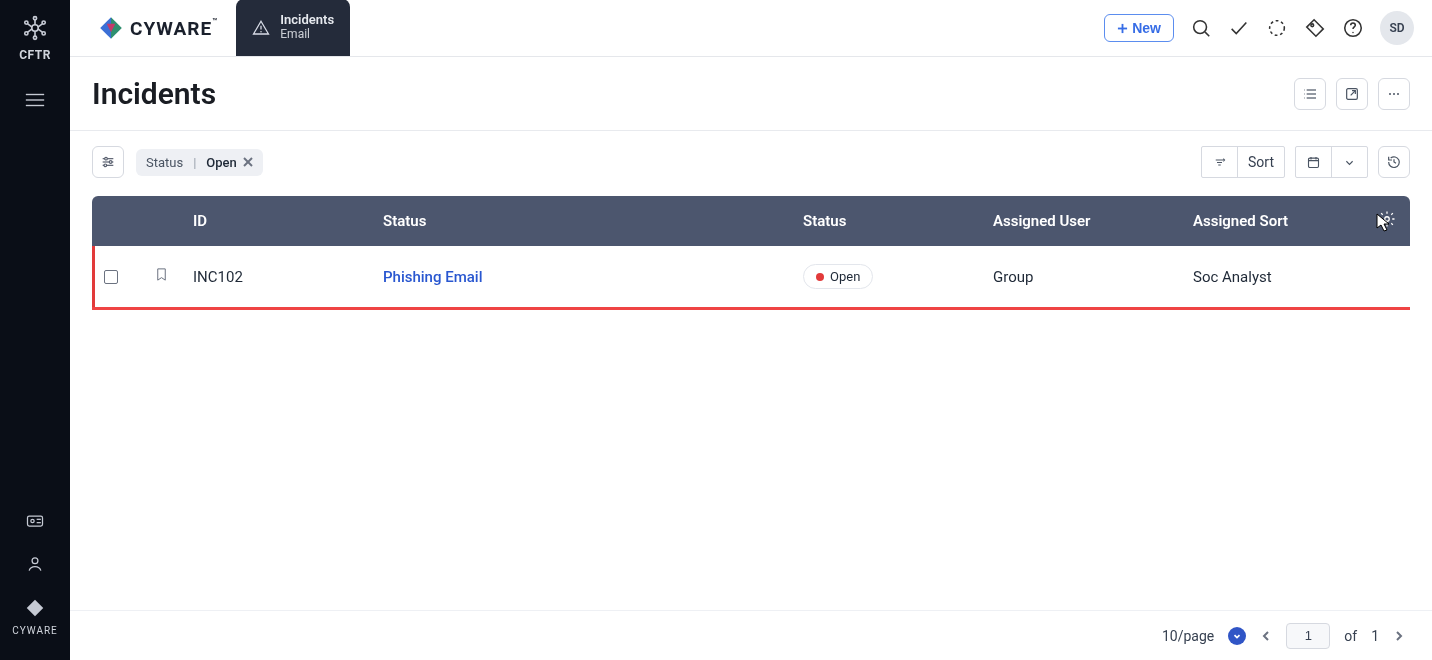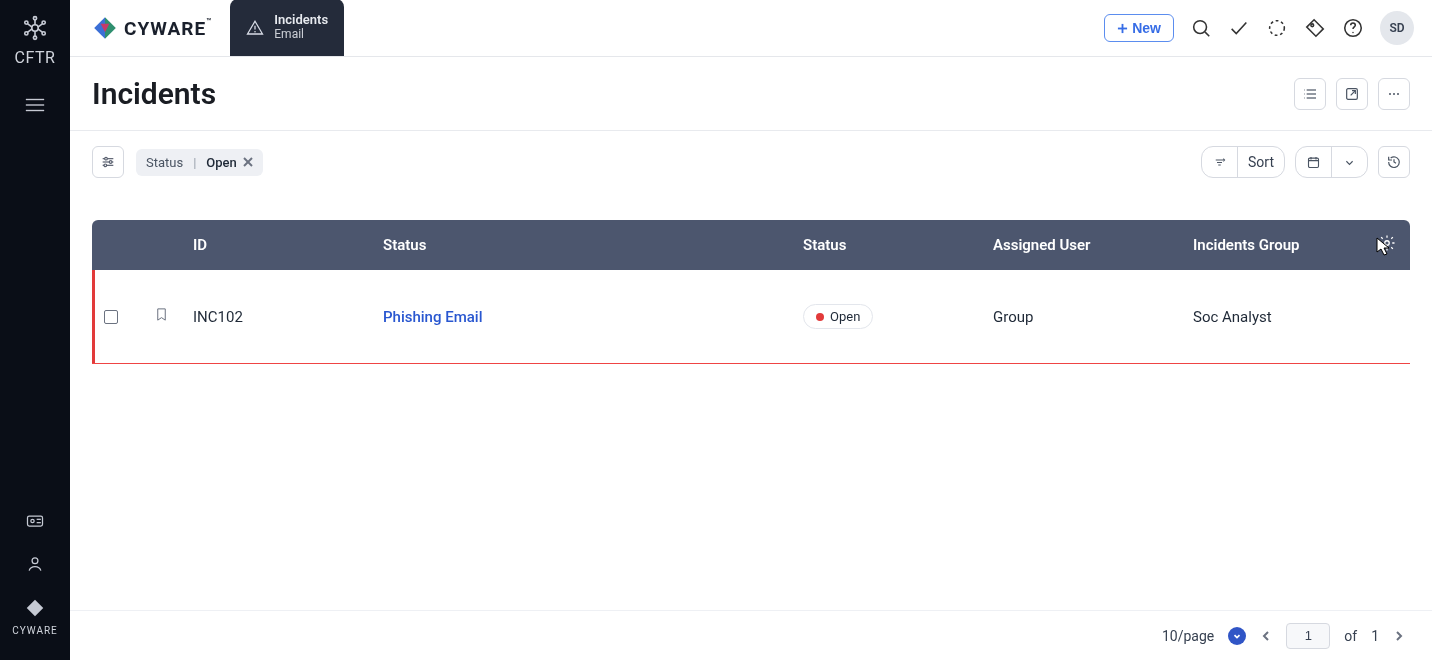--- a/index.html
+++ b/index.html
@@ -23,42 +23,42 @@
       align-items: center;
       padding: 14px 0;
       font-size: 11px;
     }
     .sidebar .app-icon {
       width: 28px;
       height: 28px;
       margin-bottom: 6px;
       display:flex; align-items:center; justify-content:center;
     }
-    .sidebar .app-label { font-size: 16px; letter-spacing: .5px; margin-bottom: 30px; font-weight:400;}
+    .sidebar .app-label { font-size: 12px; letter-spacing: .5px; margin-bottom: 30px; font-weight:700;}
     .sidebar .menu-icon {
       width: 22px; height: 16px; cursor: pointer;
       display:flex; align-items:center; justify-content:center;
     }
     .sidebar .spacer { flex: 1; }
     .sidebar .bottom-icons { display:flex; flex-direction:column; align-items:center; gap:20px; margin-bottom:10px; }
     .sidebar .bottom-brand { font-size:10px; letter-spacing:1px; margin-top:6px;}
     .svg-sidebar { fill:none; stroke:#c6cad4; stroke-width:1.5; }
 
     
     .main { flex:1; display:flex; flex-direction:column; min-width:0;}
 
     
     .header {
       height: 57px;
       border-bottom: 1px solid #e5e7eb;
       display:flex; align-items:stretch;
     }
     .brand-logo {
       display:flex; align-items:center; gap:6px;
-      padding: 0 18px 0 22px;
+      padding: 0 18px 0 28px;
     }
     .brand-name { font-weight:700; font-size:19px; letter-spacing:1px; color:#1a202c;}
     .brand-name sup { font-size:8px; vertical-align:top; }
 
     .tabs { display:flex; align-items:flex-end;}
     .tab {
       height: 57px;
       display:flex; align-items:center;
       padding: 0 16px;
       gap: 10px;
@@ -147,49 +147,49 @@
     .filter-chip {
       background:#eef0f4; border-radius:6px;
       padding: 6px 10px; display:flex; align-items:center; gap:6px;
       font-size:13px; color:#4b5563;
     }
     .chip-divider { margin:0 4px; color:#9aa1ad;}
     .chip-value { font-weight:500; color:#1f2937;}
     .chip-x { width:10px; height:10px; stroke:#6b7280; cursor:pointer; stroke-width:2;}
     .fb-right { margin-left:auto; display:flex; align-items:center; gap:10px;}
     .sort-group, .date-group {
-      display:flex; border:1px solid #d6d9e0; border-radius:12px; overflow:hidden;
+      display:flex; border:1px solid #d6d9e0; border-radius:2px; overflow:hidden;
     }
     .sort-group .seg, .date-group .seg {
       display:flex; align-items:center; justify-content:center; cursor:pointer;
       padding: 0 10px; height:30px; font-size:14px; color:#374151;
     }
     .sort-group .seg + .seg, .date-group .seg + .seg { border-left:1px solid #d6d9e0;}
     .seg svg { width:15px; height:15px; stroke:#4b5563; fill:none; stroke-width:1.8;}
     .round-btn {
       width:32px; height:32px; border:1px solid #d6d9e0; border-radius:6px;
       display:flex; align-items:center; justify-content:center; cursor:pointer;
     }
     .round-btn svg { width:16px; height:16px; stroke:#4b5563; fill:none; stroke-width:1.8;}
 
     
-    .table-wrap { padding: 0 22px 0 22px; flex:1; display:flex; flex-direction:column;margin-top:24px; }
+    .table-wrap { padding: 0 22px 0 22px; flex:1; display:flex; flex-direction:column; }
     table.grid { width:100%; border-collapse:separate; border-spacing:0;}
     table.grid thead th {
       background:#4c566e; color:#fff; text-align:left;
       font-weight:600; font-size:15px; padding: 14px 12px;
       position:relative;
     }
     table.grid thead th:first-child { border-top-left-radius:6px;}
     table.grid thead th:last-child { border-top-right-radius:6px; width:44px;}
     table.grid thead th.col-check { width:50px;}
     table.grid thead th.col-mark { width:30px;}
     table.grid tbody td {
-      padding: 34px 12px; font-size:15px; color:#1f2937;
-      border-bottom:1px solid #ef4444;
+      padding: 18px 12px; font-size:15px; color:#1f2937;
+      border-bottom:3px solid #ef4444;
     }
     tbody tr.row { position:relative;}
     tbody tr.row .left-bar {
       position:absolute; left:0; top:0; bottom:0; width:3px; background:#e23a3a;
     }
     .checkbox {
       width:14px; height:14px; border:1.5px solid #6b7280; border-radius:2px; cursor:pointer; display:block;
     }
     .bookmark-ic { width:15px; height:17px; stroke:#6b7280; fill:none; stroke-width:1.6; cursor:pointer;}
     .title-link { color:#2957d0; cursor:pointer; font-weight:500;}
@@ -437,21 +437,21 @@
   <div class="table-wrap">
     <table class="grid">
       <thead>
         <tr>
           <th class="col-check"></th>
           <th class="col-mark"></th>
           <th style="width:190px;">ID</th>
           <th style="width:420px;">Status</th>
           <th style="width:190px;">Status</th>
           <th style="width:200px;">Assigned User</th>
-          <th>Incidents Group</th>
+          <th>Assigned Sort</th>
           <th style="position:relative;">
             <svg class="th-cog" viewBox="0 0 24 24">
                 <circle cx="12" cy="12" r="3"></circle>
                 <path d="M12 2v3M12 19v3M4.2 4.2l2.1 2.1M17.7 17.7l2.1 2.1M2 12h3M19 12h3M4.2 19.8l2.1-2.1M17.7 6.3l2.1-2.1"></path>
               </svg>
             <svg class="cursor-arrow" viewBox="0 0 16 20" style="left:10px; top:17px;">
                 <path d="M1 1 L1 15 L5 12 L8 18 L11 17 L8 11 L13 11 Z" fill="#fff" stroke="#000" stroke-width="1"></path>
               </svg>
           </th>
         </tr>

